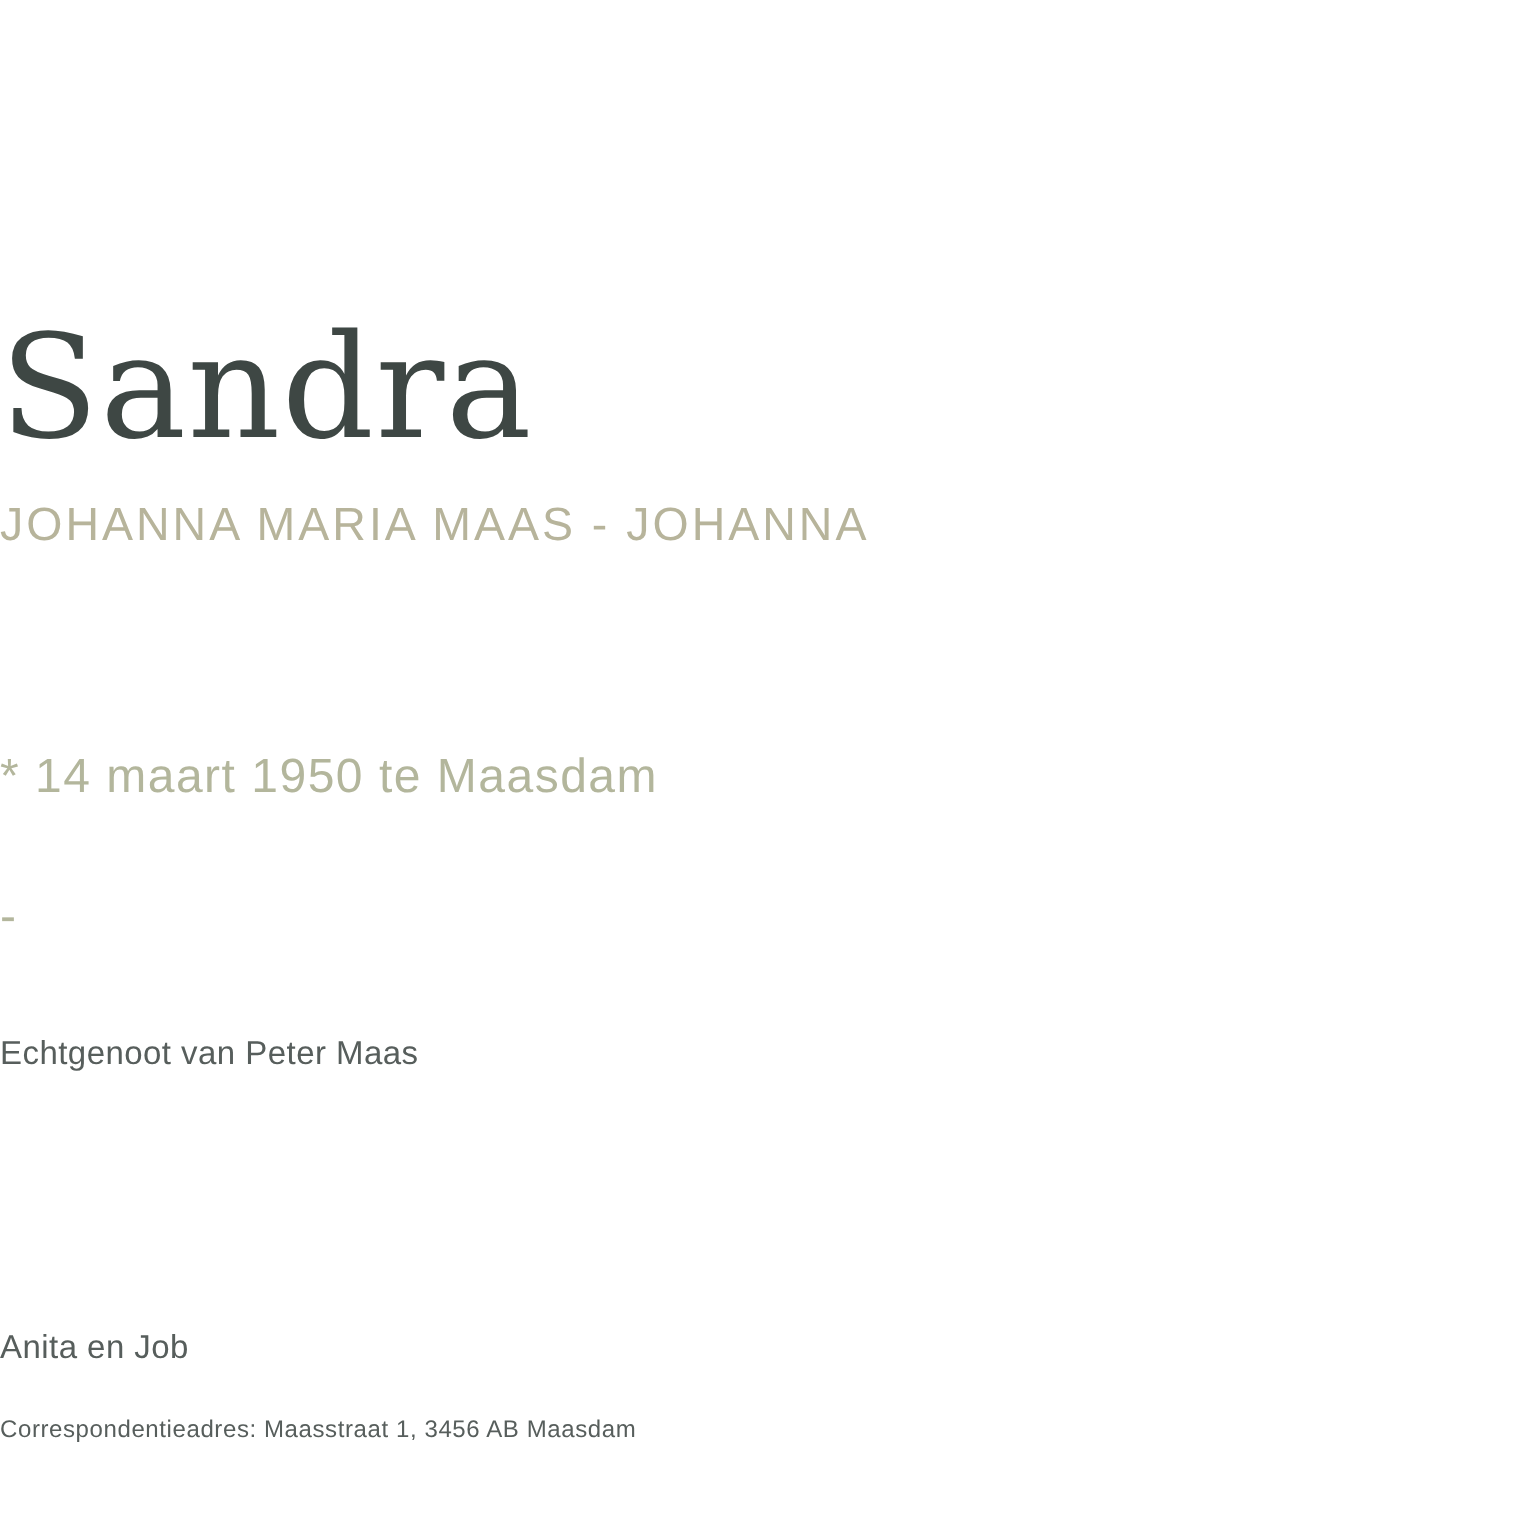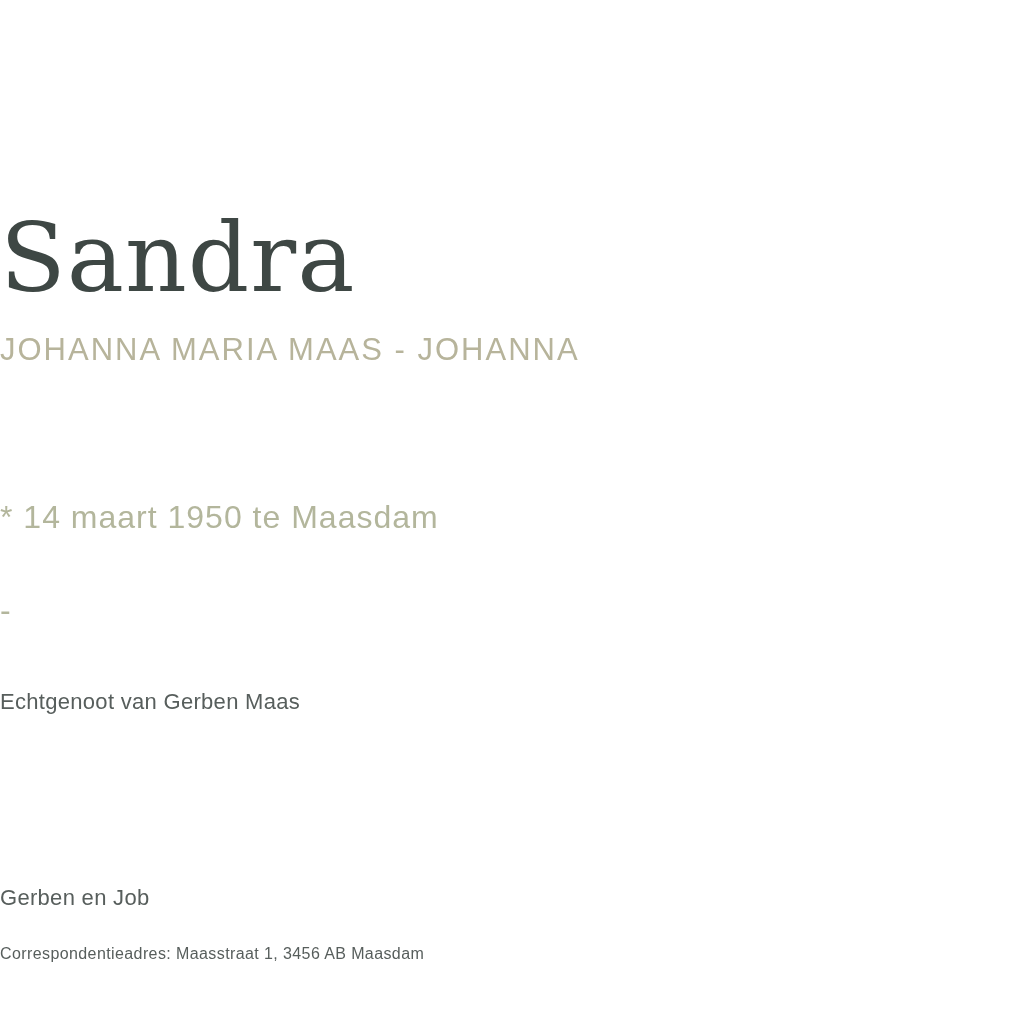--- a/index.html
+++ b/index.html
@@ -82,22 +82,22 @@
 
   <div class="line title">Sandra</div>
 
   <div class="line full-name">JOHANNA MARIA MAAS - JOHANNA</div>
 
   <div class="line dates">
     <div>* 14 maart 1950 te Maasdam</div>
     <div>-</div>
   </div>
 
-  <div class="line body-text spouse">Echtgenoot van Gerben Maas</div>
+  <div class="line body-text spouse">Echtgenoot van Peter Maas</div>
 
 
   <div class="line body-text family-group-2">
-    <div>Gerben en Job</div>
+    <div>Anita en Job</div>
   </div>
 
   <div class="line correspondence">Correspondentieadres: Maasstraat 1, 3456 AB Maasdam</div>
 
 </div>
 
 </body></html>

